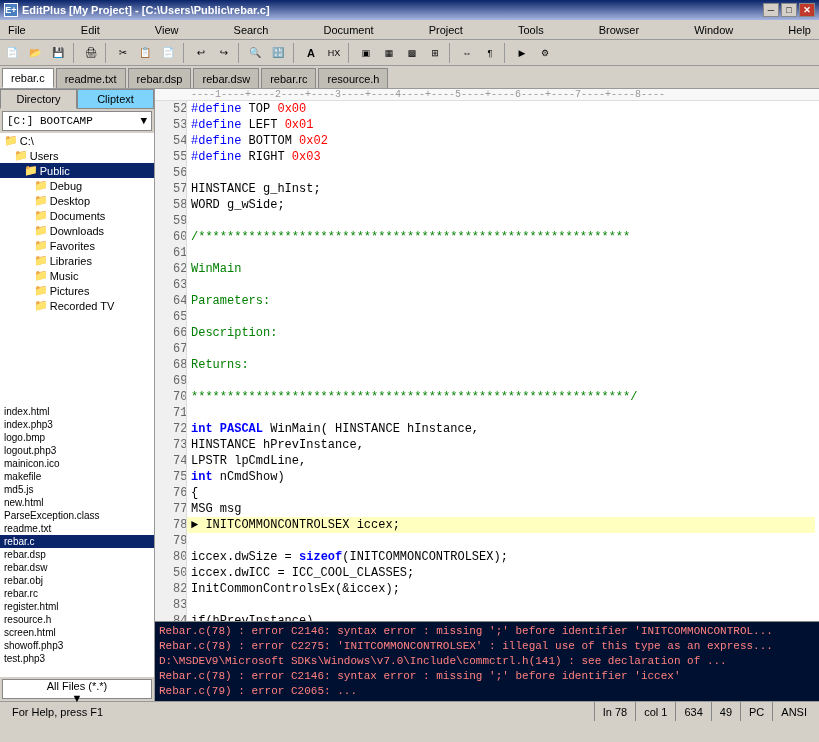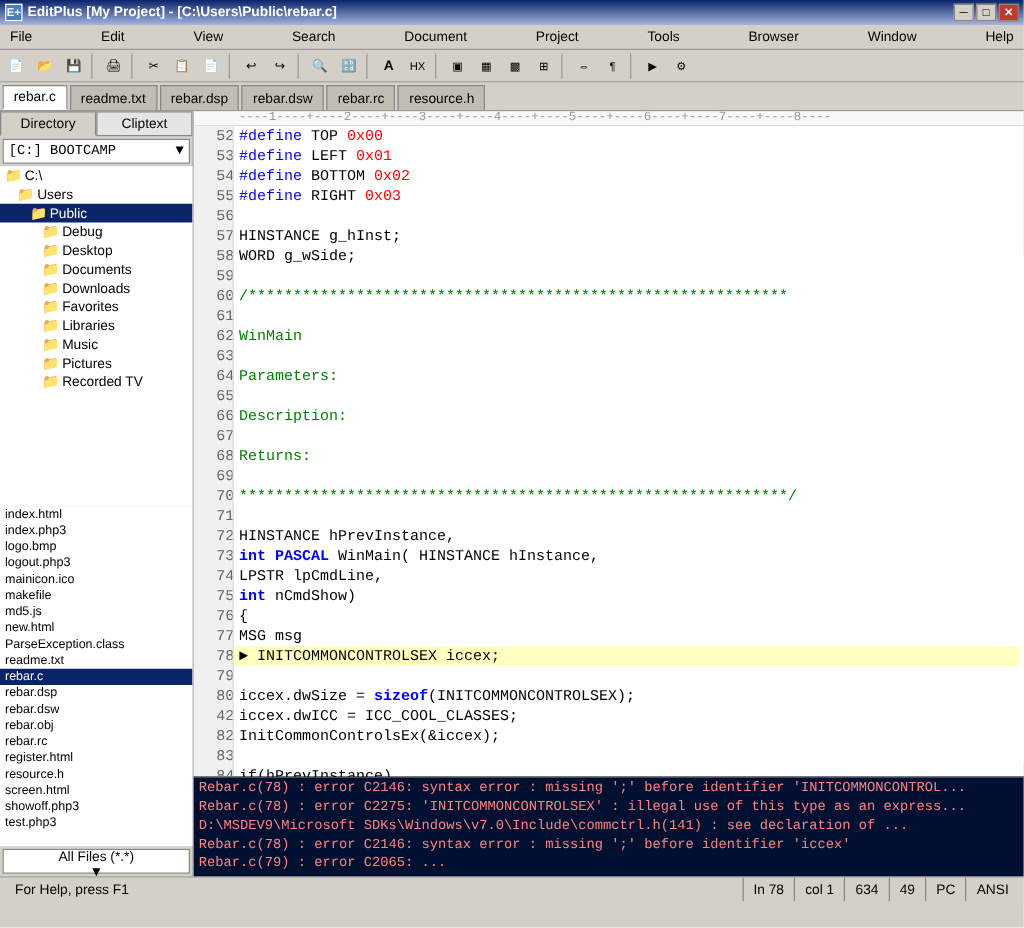--- a/index.html
+++ b/index.html
@@ -26,21 +26,21 @@
     .tabs-row { background: #d4d0c8; display: flex; align-items: flex-end; padding: 2px 2px 0 2px; border-bottom: 1px solid #999; gap: 2px; overflow: hidden; }
     .file-tab { height: 20px; padding: 2px 8px; background: #c0bdb5; border: 1px solid #888; border-bottom: none; font-size: 11px; cursor: pointer; white-space: nowrap; display: flex; align-items: center; gap: 3px; }
     .file-tab.active { background: #fff; border-bottom: 1px solid #fff; }
 
     
     .main-area { display: flex; height: calc(742px - 20px - 20px - 26px - 22px - 22px - 20px); }
 
     
     .sidebar { width: 155px; background: #d4d0c8; border-right: 1px solid #999; display: flex; flex-direction: column; flex-shrink: 0; }
     .sidebar-tabs { display: flex; background: #d4d0c8; }
-    .sidebar-tab { flex: 1; height: 20px; background: #e5e5e5; border: 1px solid #888; font-size: 11px; cursor: pointer; display: flex; align-items: center; justify-content: center; }
+    .sidebar-tab { flex: 1; height: 20px; background: #7dd3fc; border: 1px solid #888; font-size: 11px; cursor: pointer; display: flex; align-items: center; justify-content: center; }
     .sidebar-tab.active { background: #d4d0c8; border-bottom: 1px solid #d4d0c8; }
     .dir-combo { margin: 2px; height: 20px; background: white; border: 1px solid #888; font-size: 11px; display: flex; align-items: center; justify-content: space-between; padding: 0 4px; font-family: Liberation Mono, monospace; }
     .dir-tree { flex: 1; overflow-y: auto; background: white; margin: 0; font-size: 11px; }
     .tree-item { padding: 1px 2px; display: flex; align-items: center; gap: 2px; cursor: pointer; white-space: nowrap; }
     .tree-item.selected { background: #0a246a; color: white; }
     .file-list { flex: 1; overflow-y: auto; background: white; font-size: 10px; }
     .file-item { padding: 1px 4px; cursor: pointer; white-space: nowrap; overflow: hidden; text-overflow: ellipsis; }
     .file-item.selected { background: #0a246a; color: white; }
     .file-filter { margin: 2px; height: 20px; background: white; border: 1px solid #888; font-size: 11px; display: flex; align-items: center; justify-content: space-between; padding: 0 4px; flex-direction: column; }
 
@@ -234,21 +234,21 @@
           <div class="line-num">71</div>
           <div class="line-num">72</div>
           <div class="line-num">73</div>
           <div class="line-num">74</div>
           <div class="line-num">75</div>
           <div class="line-num">76</div>
           <div class="line-num">77</div>
           <div class="line-num">78</div>
           <div class="line-num">79</div>
           <div class="line-num">80</div>
-          <div class="line-num">42</div>
+          <div class="line-num">50</div>
           <div class="line-num">82</div>
           <div class="line-num">83</div>
           <div class="line-num">84</div>
         </div>
       <div class="code-content" id="code-content">
           <div class="code-line"><span class="prep">#define</span> TOP    <span class="num">0x00</span></div>
           <div class="code-line"><span class="prep">#define</span> LEFT   <span class="num">0x01</span></div>
           <div class="code-line"><span class="prep">#define</span> BOTTOM <span class="num">0x02</span></div>
           <div class="code-line"><span class="prep">#define</span> RIGHT  <span class="num">0x03</span></div>
           <div class="code-line"></div>
@@ -260,22 +260,22 @@
           <div class="code-line"><span class="cmt">    WinMain</span></div>
           <div class="code-line"></div>
           <div class="code-line"><span class="cmt">    Parameters:</span></div>
           <div class="code-line"></div>
           <div class="code-line"><span class="cmt">    Description:</span></div>
           <div class="code-line"></div>
           <div class="code-line"><span class="cmt">    Returns:</span></div>
           <div class="code-line"></div>
           <div class="code-line"><span class="cmt">*************************************************************/</span></div>
           <div class="code-line"></div>
+          <div class="code-line"><span class="kw">int</span> <span class="kw">PASCAL</span> WinMain(  HINSTANCE hInstance,</div>
           <div class="code-line">                    HINSTANCE hPrevInstance,</div>
-          <div class="code-line"><span class="kw">int</span> <span class="kw">PASCAL</span> WinMain(  HINSTANCE hInstance,</div>
           <div class="code-line">                    LPSTR  lpCmdLine,</div>
           <div class="code-line">                    <span class="kw">int</span>  nCmdShow)</div>
           <div class="code-line">{</div>
           <div class="code-line">    MSG     msg</div>
           <div class="code-line" style="background: rgb(255, 255, 192); position: relative; padding-left: 14px; margin-left: -14px;">►     INITCOMMONCONTROLSEX iccex;</div>
           <div class="code-line"></div>
           <div class="code-line">    iccex.dwSize = <span class="kw">sizeof</span>(INITCOMMONCONTROLSEX);</div>
           <div class="code-line">    iccex.dwICC = ICC_COOL_CLASSES;</div>
           <div class="code-line">    InitCommonControlsEx(&amp;iccex);</div>
           <div class="code-line"></div>

